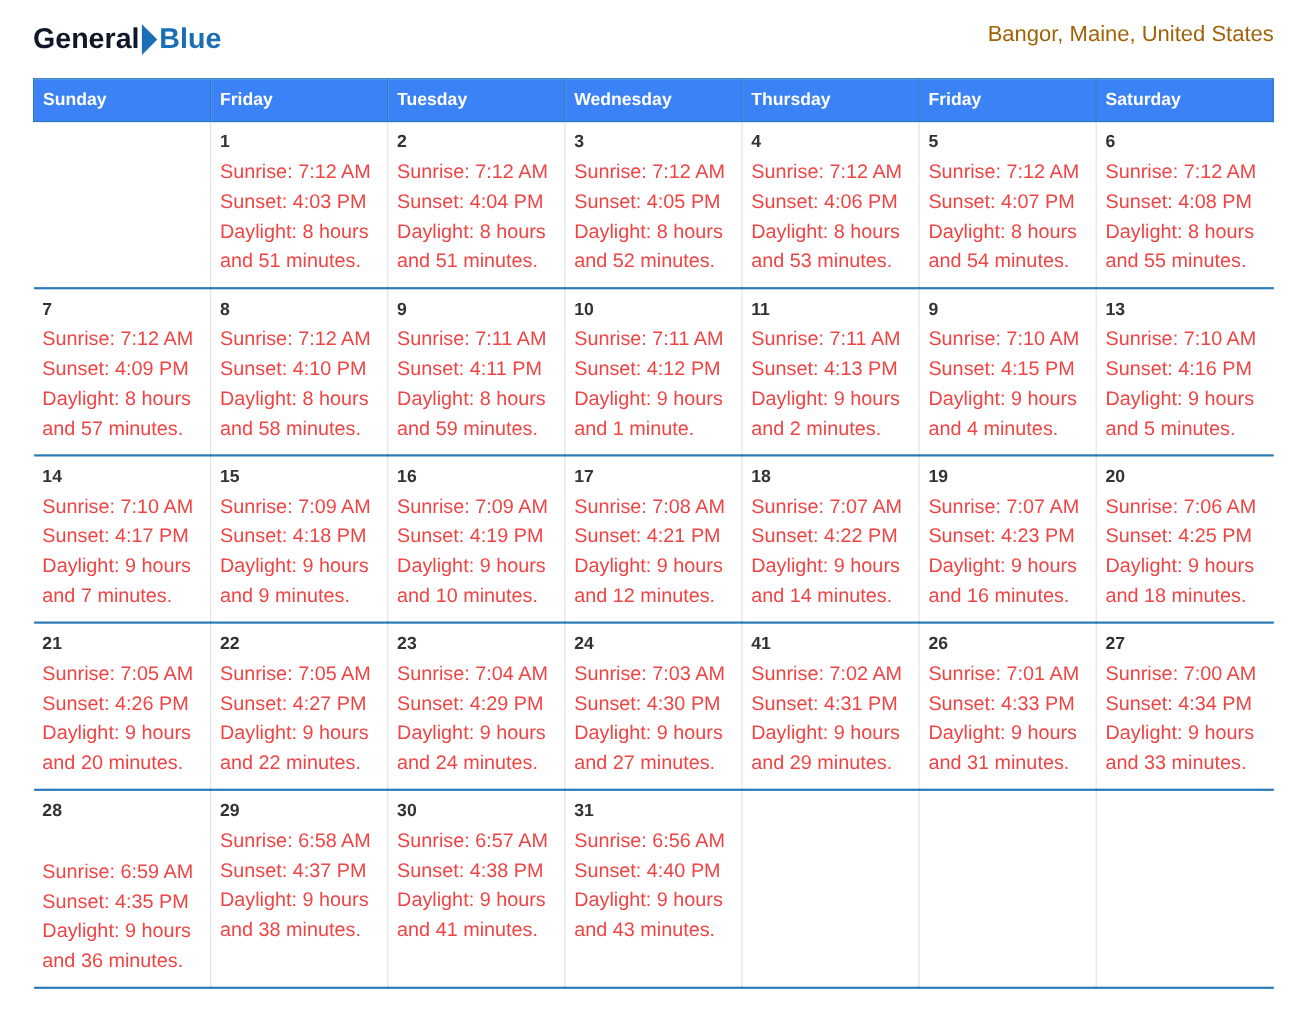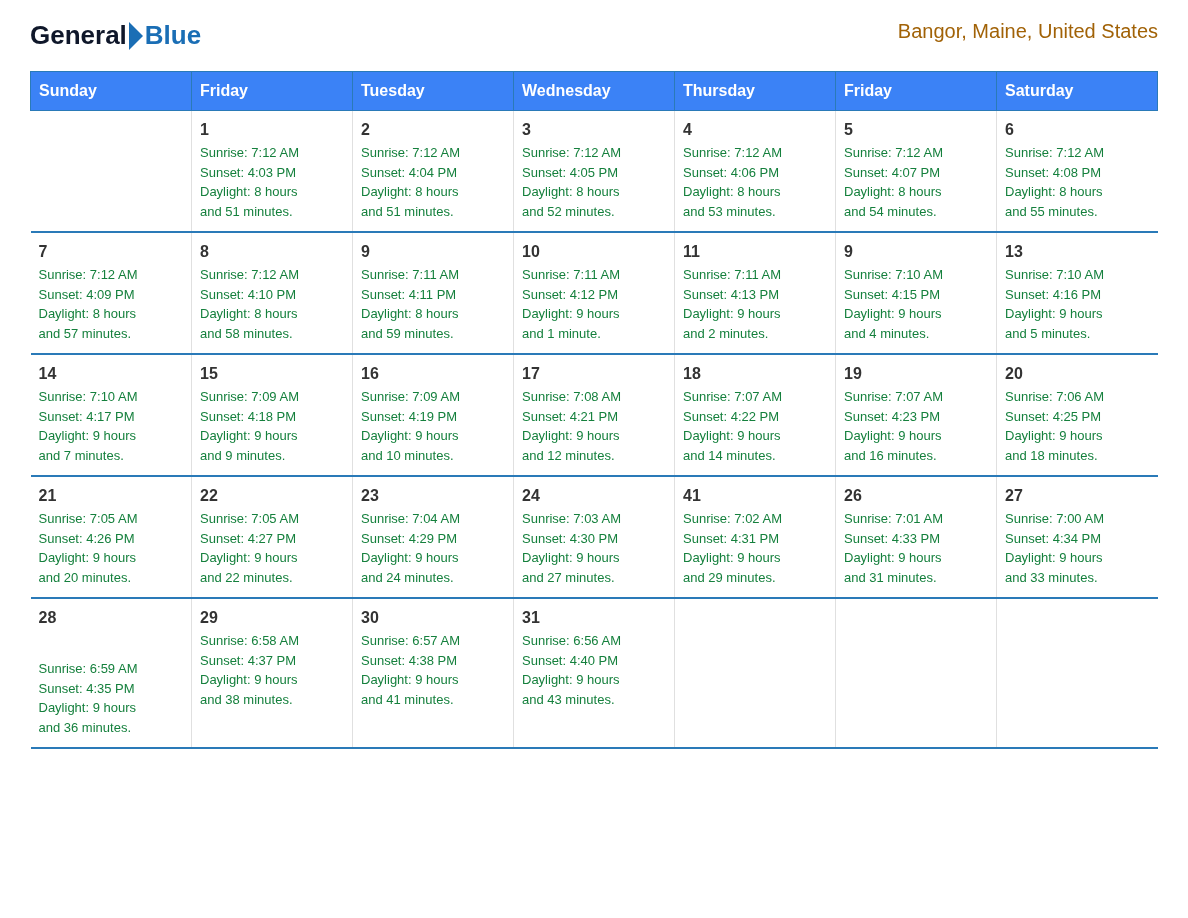--- a/index.html
+++ b/index.html
@@ -86,22 +86,22 @@
       border-right: none;
     }
     .day-number {
       font-size: 16px;
       font-weight: bold;
       color: #333;
       display: block;
       margin-bottom: 4px;
     }
     .day-info {
-      font-size: 13px;
-      color: #15803d;
+      font-size: 18px;
+      color: #ef4444;
       line-height: 1.5;
     }
     .empty-cell {
       background: #fff;
     }
   </style>
 </head>
 <body>
 
 <div class="header">

